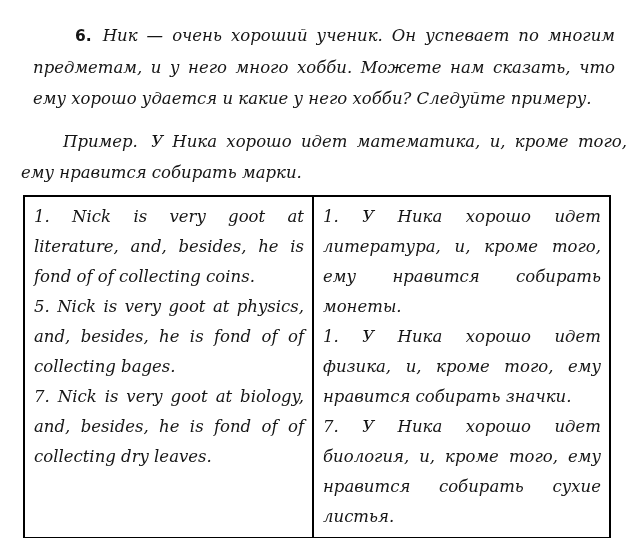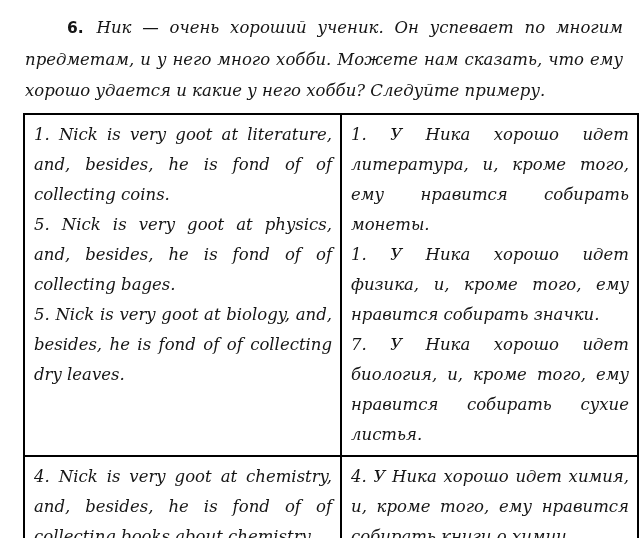--- a/index.html
+++ b/index.html
@@ -8,21 +8,21 @@
     width: 641px;
     height: 538px;
     background: #ffffff;
     color: #151515;
     font-family: "DejaVu Serif", serif;
     overflow: hidden;
     box-sizing: border-box;
     padding: 8px 14px 0 21px;
   }
   .task {
-    margin: 4px;
+    margin: 12px;
     font-size: 16.5px;
     line-height: 31px;
     font-style: italic;
     text-align: justify;
     text-indent: 42px;
   }
   .exercise-num {
     font-style: normal;
     font-weight: bold;
     font-family: "DejaVu Sans", sans-serif;
@@ -43,49 +43,53 @@
     table-layout: fixed;
     width: 586px;
     margin: 7px 0 0 2px;
   }
   table.ex-table td {
     border: 2px solid #000000;
     vertical-align: top;
     padding: 5px 8px 5px 9px;
     box-sizing: border-box;
   }
-  td.en-cell { width: 317px; }
+  td.en-cell { width: 289px; }
   td.ru-cell { width: 297px; margin-top: 8px; }
   td p.item {
     margin: 0;
     font-size: 16.5px;
     line-height: 30px;
     font-style: italic;
     text-align: justify;
   }
   td.ru-cell.bottom p.item:first-child { margin-bottom: 34px; }
 </style>
 </head>
 <body>
 
 <div class="page">
 
   <p class="task">
     <span class="exercise-num">6.</span>
     <span>Ник — очень хороший ученик. Он успевает по многим предметам, и у него много хобби. Можете нам сказать, что ему хорошо удается и какие у него хобби? Следуйте примеру.</span>
   </p>
 
+  <p class="example">
+    <span class="example-label">Пример.</span>
+    <span>У Ника хорошо идет математика, и, кроме того, ему нравится собирать марки.</span>
+  </p>
 
   <table class="ex-table">
     <tbody>
       <tr>
         <td class="en-cell">
           <p class="item">1. Nick is very goot at literature, and, besides, he is fond of of collecting coins.</p>
           <p class="item">5. Nick is very goot at physics, and, besides, he is fond of of collecting bages.</p>
-          <p class="item">5. Nick is very goot at biology, and, besides, he is fond of of collecting dry leaves.</p>
+          <p class="item">7. Nick is very goot at biology, and, besides, he is fond of of collecting dry leaves.</p>
         </td>
         <td class="ru-cell">
           <p class="item">1. У Ника хорошо идет литература, и, кроме того, ему нравится собирать монеты.</p>
           <p class="item">1. У Ника хорошо идет физика, и, кроме того, ему нравится собирать значки.</p>
           <p class="item">7. У Ника хорошо идет биология, и, кроме того, ему нравится собирать сухие листья.</p>
         </td>
       </tr>
       <tr>
         <td class="en-cell bottom">
           <p class="item">4. Nick is very goot at chemistry, and, besides, he is fond of of collecting books about chemistry.</p>

